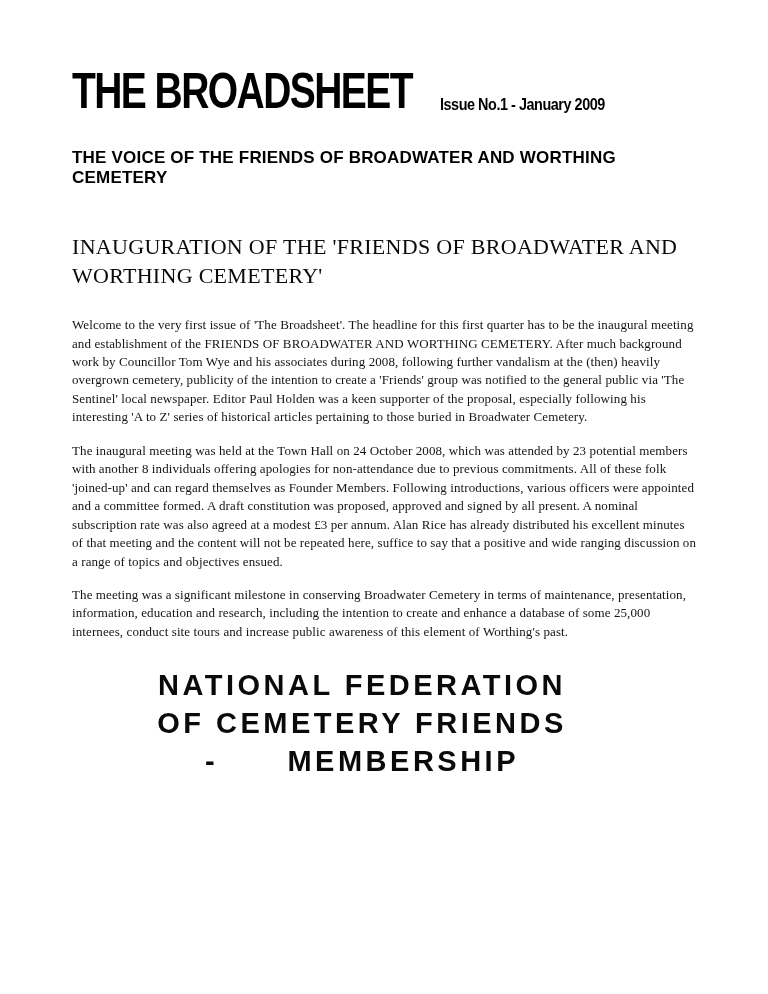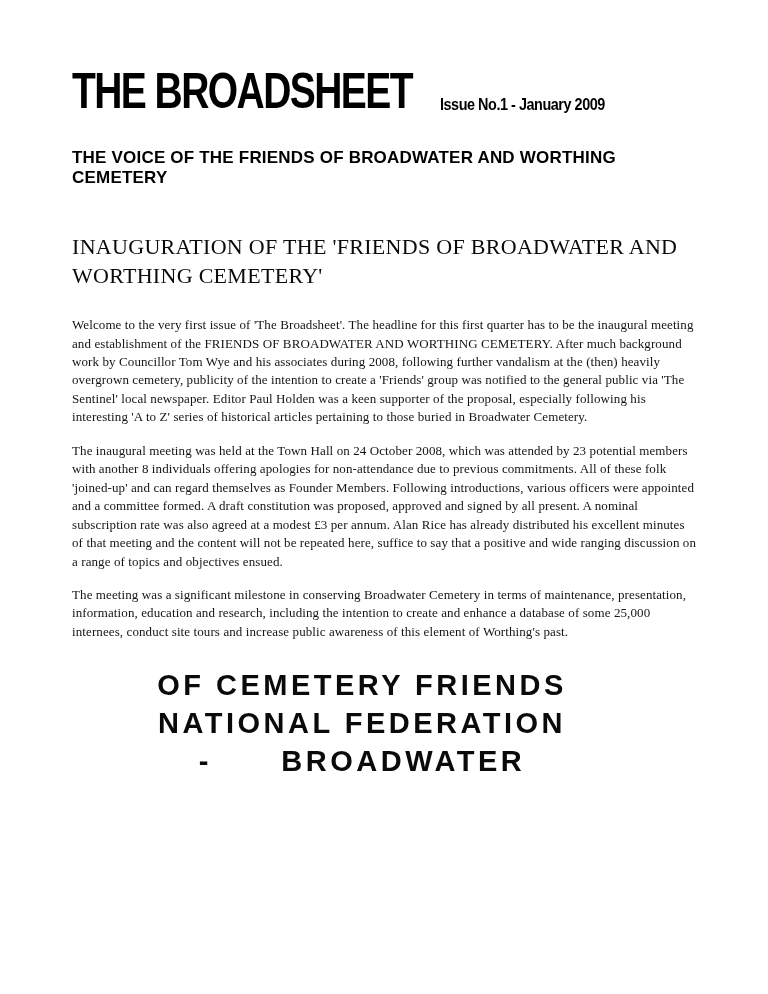--- a/index.html
+++ b/index.html
@@ -123,18 +123,18 @@
 
   <div class="body-copy">
     <p>Welcome to the very first issue of 'The Broadsheet'. The headline for this first quarter has to be the inaugural meeting and establishment of the FRIENDS OF BROADWATER AND WORTHING CEMETERY. After much background work by Councillor Tom Wye and his associates during 2008, following further vandalism at the (then) heavily overgrown cemetery, publicity of the intention to create a 'Friends' group was notified to the general public via 'The Sentinel' local newspaper. Editor Paul Holden was a keen supporter of the proposal, especially following his interesting 'A to Z' series of historical articles pertaining to those buried in Broadwater Cemetery.</p>
 
     <p><span>The inaugural meeting was held at the Town Hall on 24 October 2008, which was attended by 23 potential members with another 8 individuals offering apologies for non-attendance due to previous commitments. All of these folk 'joined-up' and can regard themselves as </span><span class="italic">Founder Members.</span><span> Following introductions, various officers were appointed and a committee formed. A draft constitution was proposed, approved and signed by all present. A nominal subscription rate was also agreed at a modest £3 per annum.  Alan Rice has already distributed his excellent minutes of that meeting and the content will not be repeated here, suffice to say that a positive and wide ranging discussion on a range of topics and objectives ensued.</span></p>
 
     <p>The meeting was a significant milestone in conserving Broadwater Cemetery in terms of maintenance, presentation, information, education and research, including the intention to create and enhance a database of some 25,000 internees, conduct site tours and increase public awareness of this element of Worthing's past.</p>
   </div>
 
   <div class="footer-heading">
+    <div class="line">NATIONAL FEDERATION</div>
     <div class="line">OF CEMETERY FRIENDS</div>
-    <div class="line">NATIONAL FEDERATION</div>
-    <div class="line">-      BROADWATER</div>
+    <div class="line">-      MEMBERSHIP</div>
   </div>
 
 </div>
 
 </body></html>

